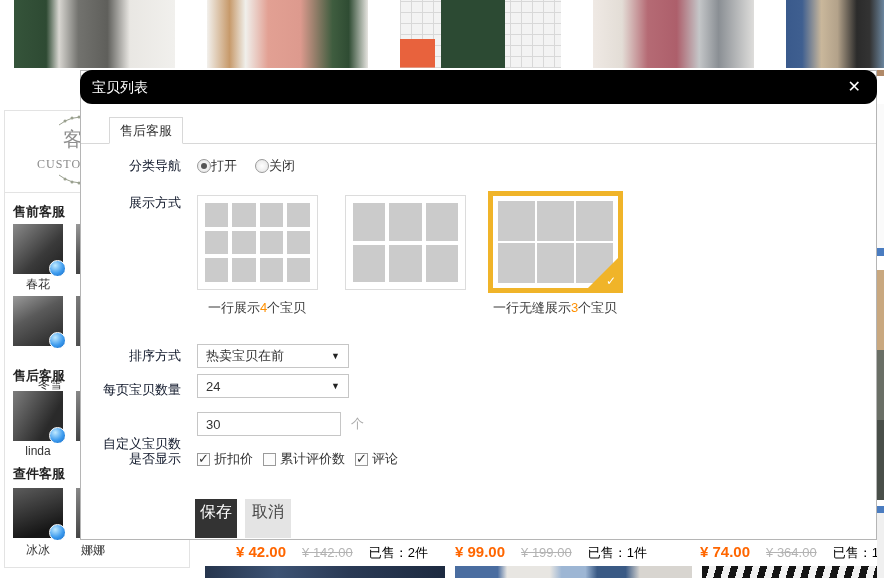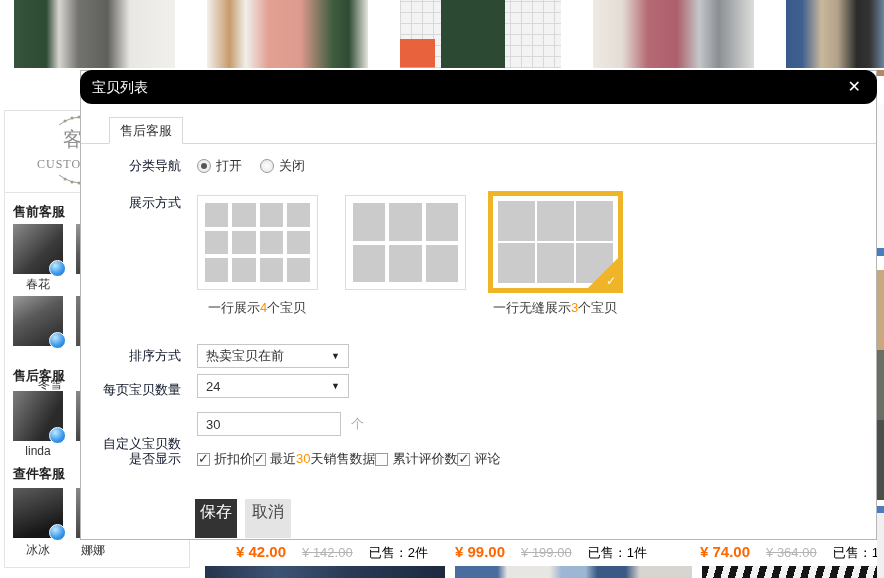--- a/index.html
+++ b/index.html
@@ -62,21 +62,21 @@
                font-weight:bold;cursor:pointer;}
   .tab{position:absolute;left:28px;top:46px;width:74px;height:27px;background:#fff;z-index:2;
        border:1px solid #d8d8d8;border-bottom:1px solid #fff;box-sizing:border-box;
        text-align:center;line-height:25px;font-size:13px;color:#333;cursor:pointer;}
   .tab-divider{position:absolute;left:0;top:72px;width:100%;height:1px;background:#d8d8d8;}
   .form-label{position:absolute;left:20px;width:80px;text-align:right;font-size:13px;color:#0f172a;}
   .lab-nav{top:86px;line-height:18px;} .lab-display{top:124px;line-height:16px;}
   .lab-sort{top:273px;line-height:24px;} .lab-per{top:307px;line-height:24px;}
   .lab-custom{top:361px;line-height:24px;} .lab-show{top:379px;line-height:18px;}
   .nav-radios{position:absolute;left:116px;top:86px;height:18px;display:flex;gap:18px;align-items:center;}
-  .radio-item{display:flex;align-items:center;gap:5px;font-size:13px;color:#333;cursor:pointer;}
+  .radio-item{display:flex;align-items:center;font-size:13px;color:#333;cursor:pointer;}
   .radio{width:12px;height:12px;border-radius:50%;border:1px solid #9a9a9a;
          background:radial-gradient(#fff,#e2e2e2);position:relative;display:inline-block;}
   .radio.on::after{content:"";position:absolute;left:3px;top:3px;width:6px;height:6px;border-radius:50%;background:#555;}
   .card{position:absolute;background:#fff;border:1px solid #dcdcdc;box-sizing:border-box;padding:7px;cursor:pointer;}
   .card .cells{display:grid;width:100%;height:100%;gap:4px;}
   .cells-4x3{grid-template-columns:repeat(4,1fr);grid-template-rows:repeat(3,1fr);}
   .cells-3x2{grid-template-columns:repeat(3,1fr);grid-template-rows:repeat(2,1fr);}
   .cell{background:#cbcbcb;}
   .card1{left:116px;top:124px;width:121px;height:95px;}
   .card2{left:264px;top:124px;width:121px;height:95px;}
@@ -90,21 +90,21 @@
   .num{color:var(--hl,#ff9000);}
   .select{position:absolute;left:116px;width:152px;height:24px;border:1px solid #c6c6c6;background:#fff;
           box-sizing:border-box;font-size:13px;color:#333;display:flex;align-items:center;
           justify-content:space-between;padding:0 8px;cursor:pointer;}
   .sel-sort{top:273px;} .sel-per{top:303px;}
   .arrow{font-size:9px;color:#222;}
   .text-input{position:absolute;left:116px;top:341px;width:144px;height:24px;border:1px solid #c6c6c6;
               box-sizing:border-box;font-size:13px;color:#333;padding:0 8px;outline:none;
               font-family:"Liberation Sans","DejaVu Sans",sans-serif;}
   .unit{position:absolute;left:270px;top:341px;line-height:24px;font-size:13px;color:#aaa;}
-  .show-row{position:absolute;left:116px;top:379px;height:18px;display:flex;gap:0;align-items:center;}
+  .show-row{position:absolute;left:116px;top:379px;height:18px;display:flex;gap:10px;align-items:center;}
   .cb-item{display:flex;align-items:center;gap:4px;font-size:13px;color:#333;cursor:pointer;white-space:nowrap;}
   .cb{width:13px;height:13px;border:1px solid #9a9a9a;background:#fcfcfc;position:relative;
       display:inline-block;box-sizing:border-box;}
   .cb.on::after{content:"✓";position:absolute;left:0;top:-3px;font-size:13px;font-weight:bold;color:#333;}
   .btn{position:absolute;top:428px;height:39px;line-height:26px;text-align:center;font-size:16px;cursor:pointer;}
   .btn-save{left:114px;width:42px;background:#333;color:#fff;}
   .btn-cancel{left:164px;width:46px;background:#e4e4e4;color:#444;}
 </style>
 </head>
 <body>
@@ -288,24 +288,20 @@
     <input class="text-input" type="text" value="30" style="">
     <span class="unit">个</span>
 
     <div class="form-label lab-show">是否显示</div>
     <div class="show-row">
       <span class="cb-item">
         <span class="cb on"></span>
         <span>折扣价</span>
       </span>
       <span class="cb-item">
-        <span class="cb on"></span>
-        <span><span>最近</span><span class="num">30</span><span>天销售数据</span></span>
-      </span>
-      <span class="cb-item">
         <span class="cb"></span>
         <span>累计评价数</span>
       </span>
       <span class="cb-item">
         <span class="cb on"></span>
         <span>评论</span>
       </span>
     </div>
 
     <div class="btn btn-save">保存</div>

